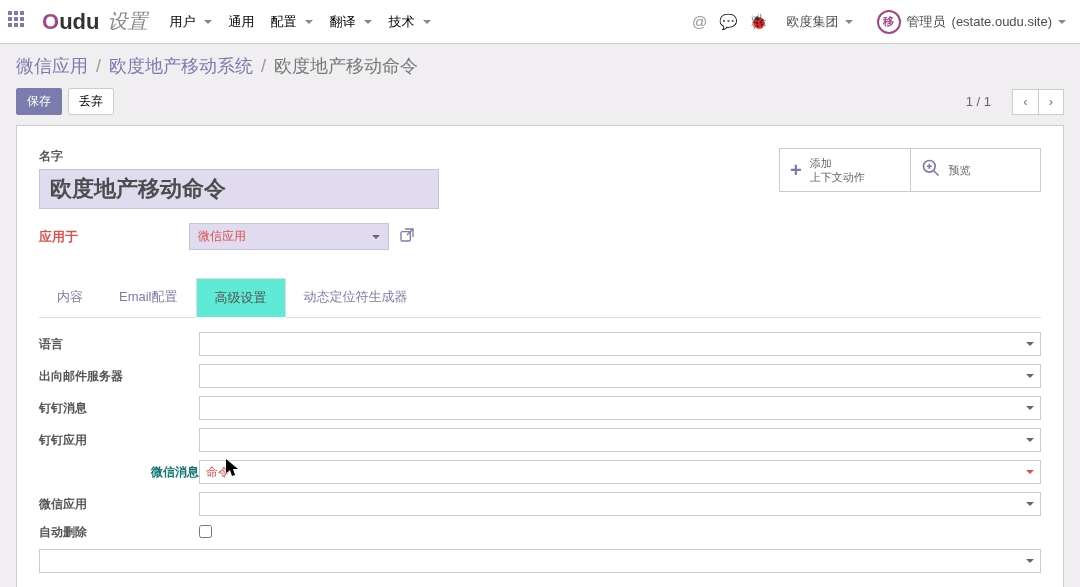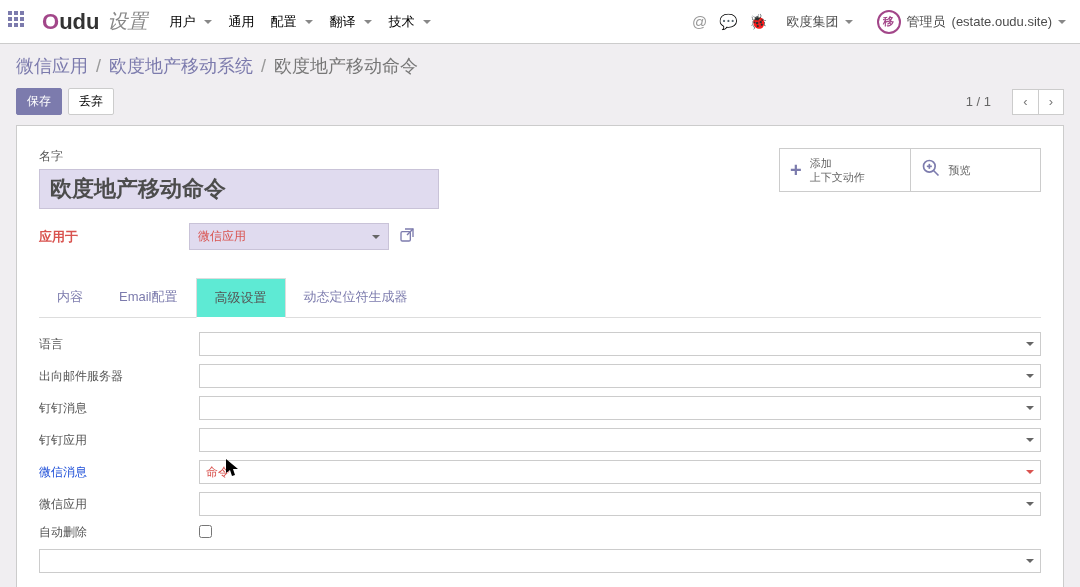--- a/index.html
+++ b/index.html
@@ -25,39 +25,39 @@
 .actions-row { display: flex; align-items: center; }
 .btn { padding: 4px 10px; border: 1px solid #ccc; background: #fff; font-size: 12px; cursor: pointer; border-radius: 2px; margin-right: 6px; }
 .btn.primary { background: #7c7bad; border-color: #7c7bad; color: #fff; }
 .pager { margin-left: auto; display: flex; align-items: center; gap: 21px; color: #666; }
 .pager-btns { display: flex; }
 .pager-btn { width: 26px; height: 26px; border: 1px solid #ccc; background: #fff; display: flex; align-items: center; justify-content: center; cursor: pointer; color: #777; }
 .pager-btn:first-child { border-right: none; }
 .sheet-wrap { margin: 0 16px 16px 16px; background: #fff; border: 1px solid #ccc; padding: 22px; }
 .sheet-header { display: flex; gap: 20px; }
 .title-block { flex: 1; }
-.field-label { font-weight: normal; font-size: 12px; color: #555; margin-bottom: 4px; }
+.field-label { font-weight: bold; font-size: 12px; color: #555; margin-bottom: 4px; }
 .title-input { width: 400px; padding: 6px 10px; border: 1px solid #c9c3d8; background: #e0dbef; font-size: 22px; font-weight: bold; color: #4c4c4c; }
 .applied-row { display: flex; align-items: center; margin-top: 14px; gap: 10px; }
 .applied-label { color: #d9534f; font-weight: bold; min-width: 140px; }
 .select-purple { background: #e0dbef; border: 1px solid #c9c3d8; padding: 4px 8px; color: #d9534f; font-size: 12px; width: 200px; display: flex; align-items: center; justify-content: space-between; cursor: pointer; }
 .caret-dark { display: inline-block; width: 0; height: 0; border-left: 4px solid transparent; border-right: 4px solid transparent; border-top: 4px solid #666; }
 .ext-link { color: #7c7bad; font-size: 16px; cursor: pointer; }
 .stat-buttons { display: flex; border: 1px solid #ccc; width: 262px; height: 44px; }
 .stat-btn { flex: 1; display: flex; align-items: center; gap: 8px; padding: 6px 10px; cursor: pointer; }
 .stat-btn + .stat-btn { border-left: 1px solid #ccc; }
 .stat-icon { color: #7c7bad; font-size: 20px; font-weight: bold; }
 .stat-text { font-size: 11px; color: #666; line-height: 1.3; }
 .tabs { display: flex; border-bottom: 1px solid #ddd; margin-top: 28px; }
 .tab { padding: 10px 18px; color: #7c7bad; cursor: pointer; font-size: 13px; }
 .tab.active { border: 1px solid #ddd; border-bottom: 1px solid #fff; margin-bottom: -1px; color: #555; background: #5eead4; }
 .form-rows { margin-top: 10px; }
 .form-row { display: flex; align-items: center; padding: 4px 0; }
-.form-row .lbl { width: 160px; font-weight: normal; font-size: 12px; color: #555; }
-.form-row .lbl.required { color: #1d4ed8; }
+.form-row .lbl { width: 160px; font-weight: bold; font-size: 12px; color: #555; }
+.form-row .lbl.required { color: #0f766e; text-align: right; }
 .form-row .widget { flex: 1; }
 .full-select { width: 100%; border: 1px solid #ccc; padding: 1px 6px; font-size: 12px; color: #555; display: flex; align-items: center; justify-content: space-between; cursor: pointer; min-height: 24px; background: #fff; }
 .full-select.required .caret-dark { border-top-color: #d9534f; }
 .full-select.required .sel-text { color: #d9534f; }
 .check { cursor: pointer; }
 .cursor-pointer { position: absolute; left: 226px; top: 459px; font-size: 14px; pointer-events: none; }
 </style>
 </head>
 <body>
 

